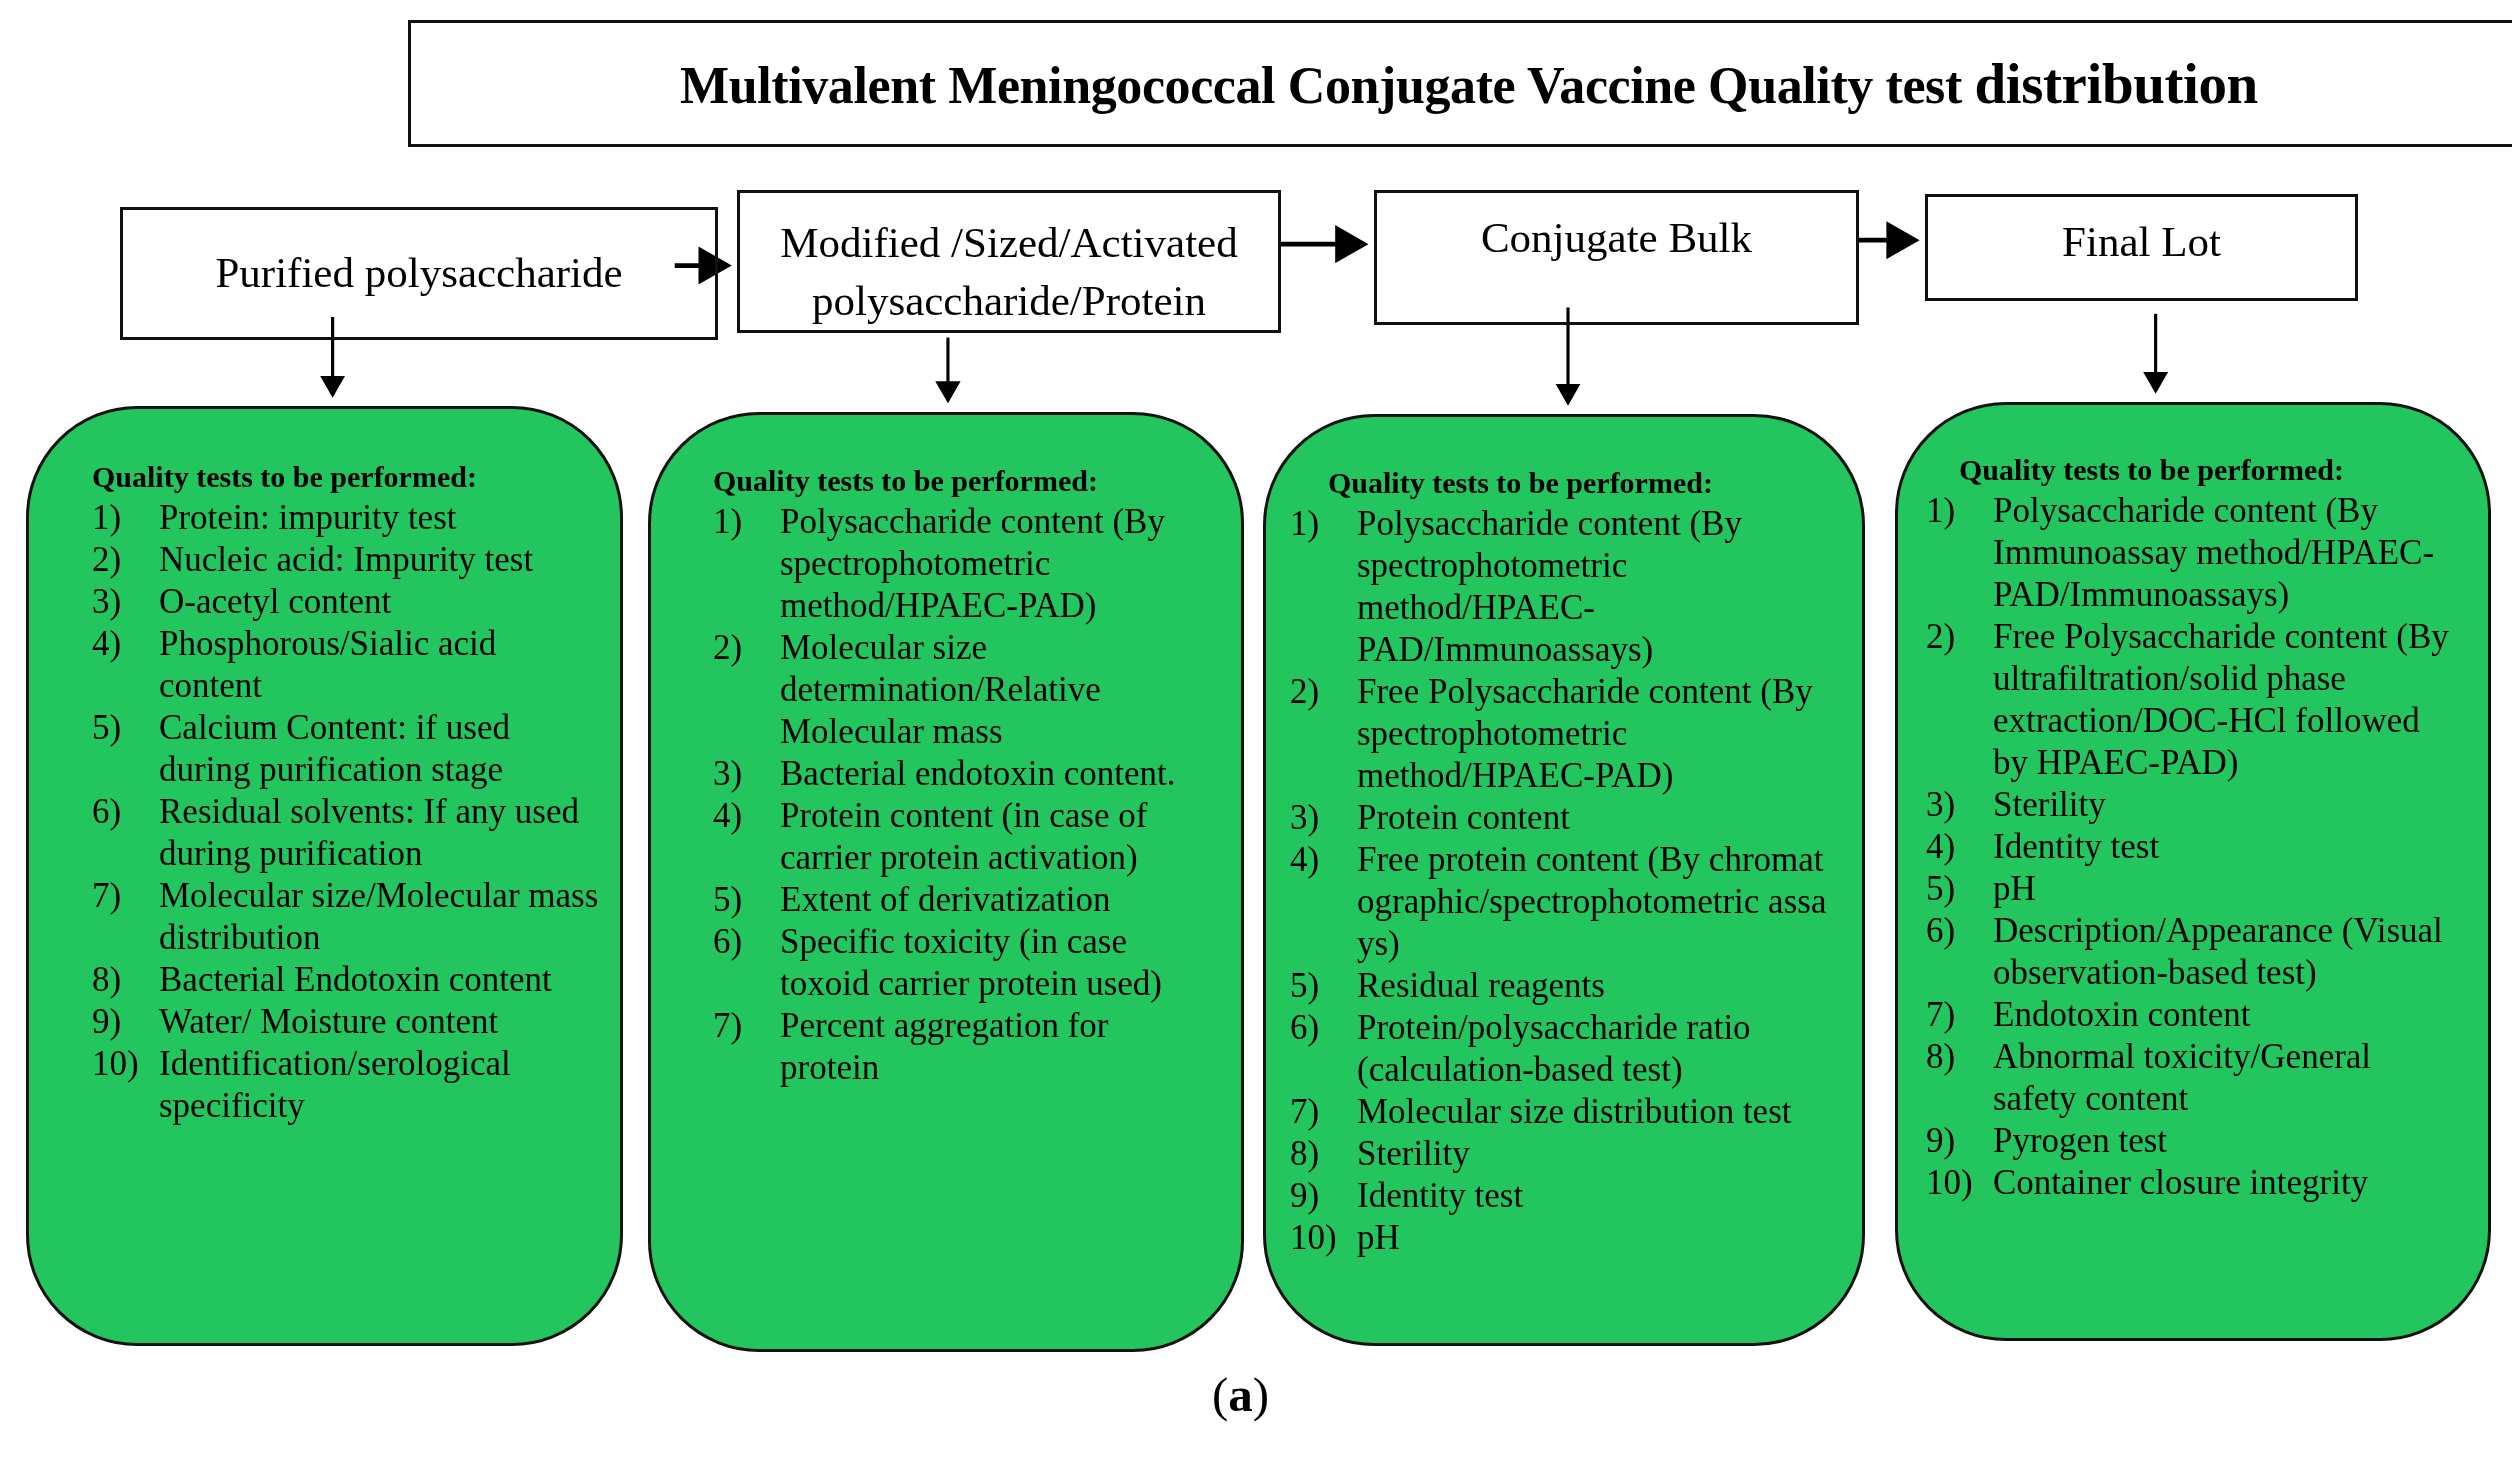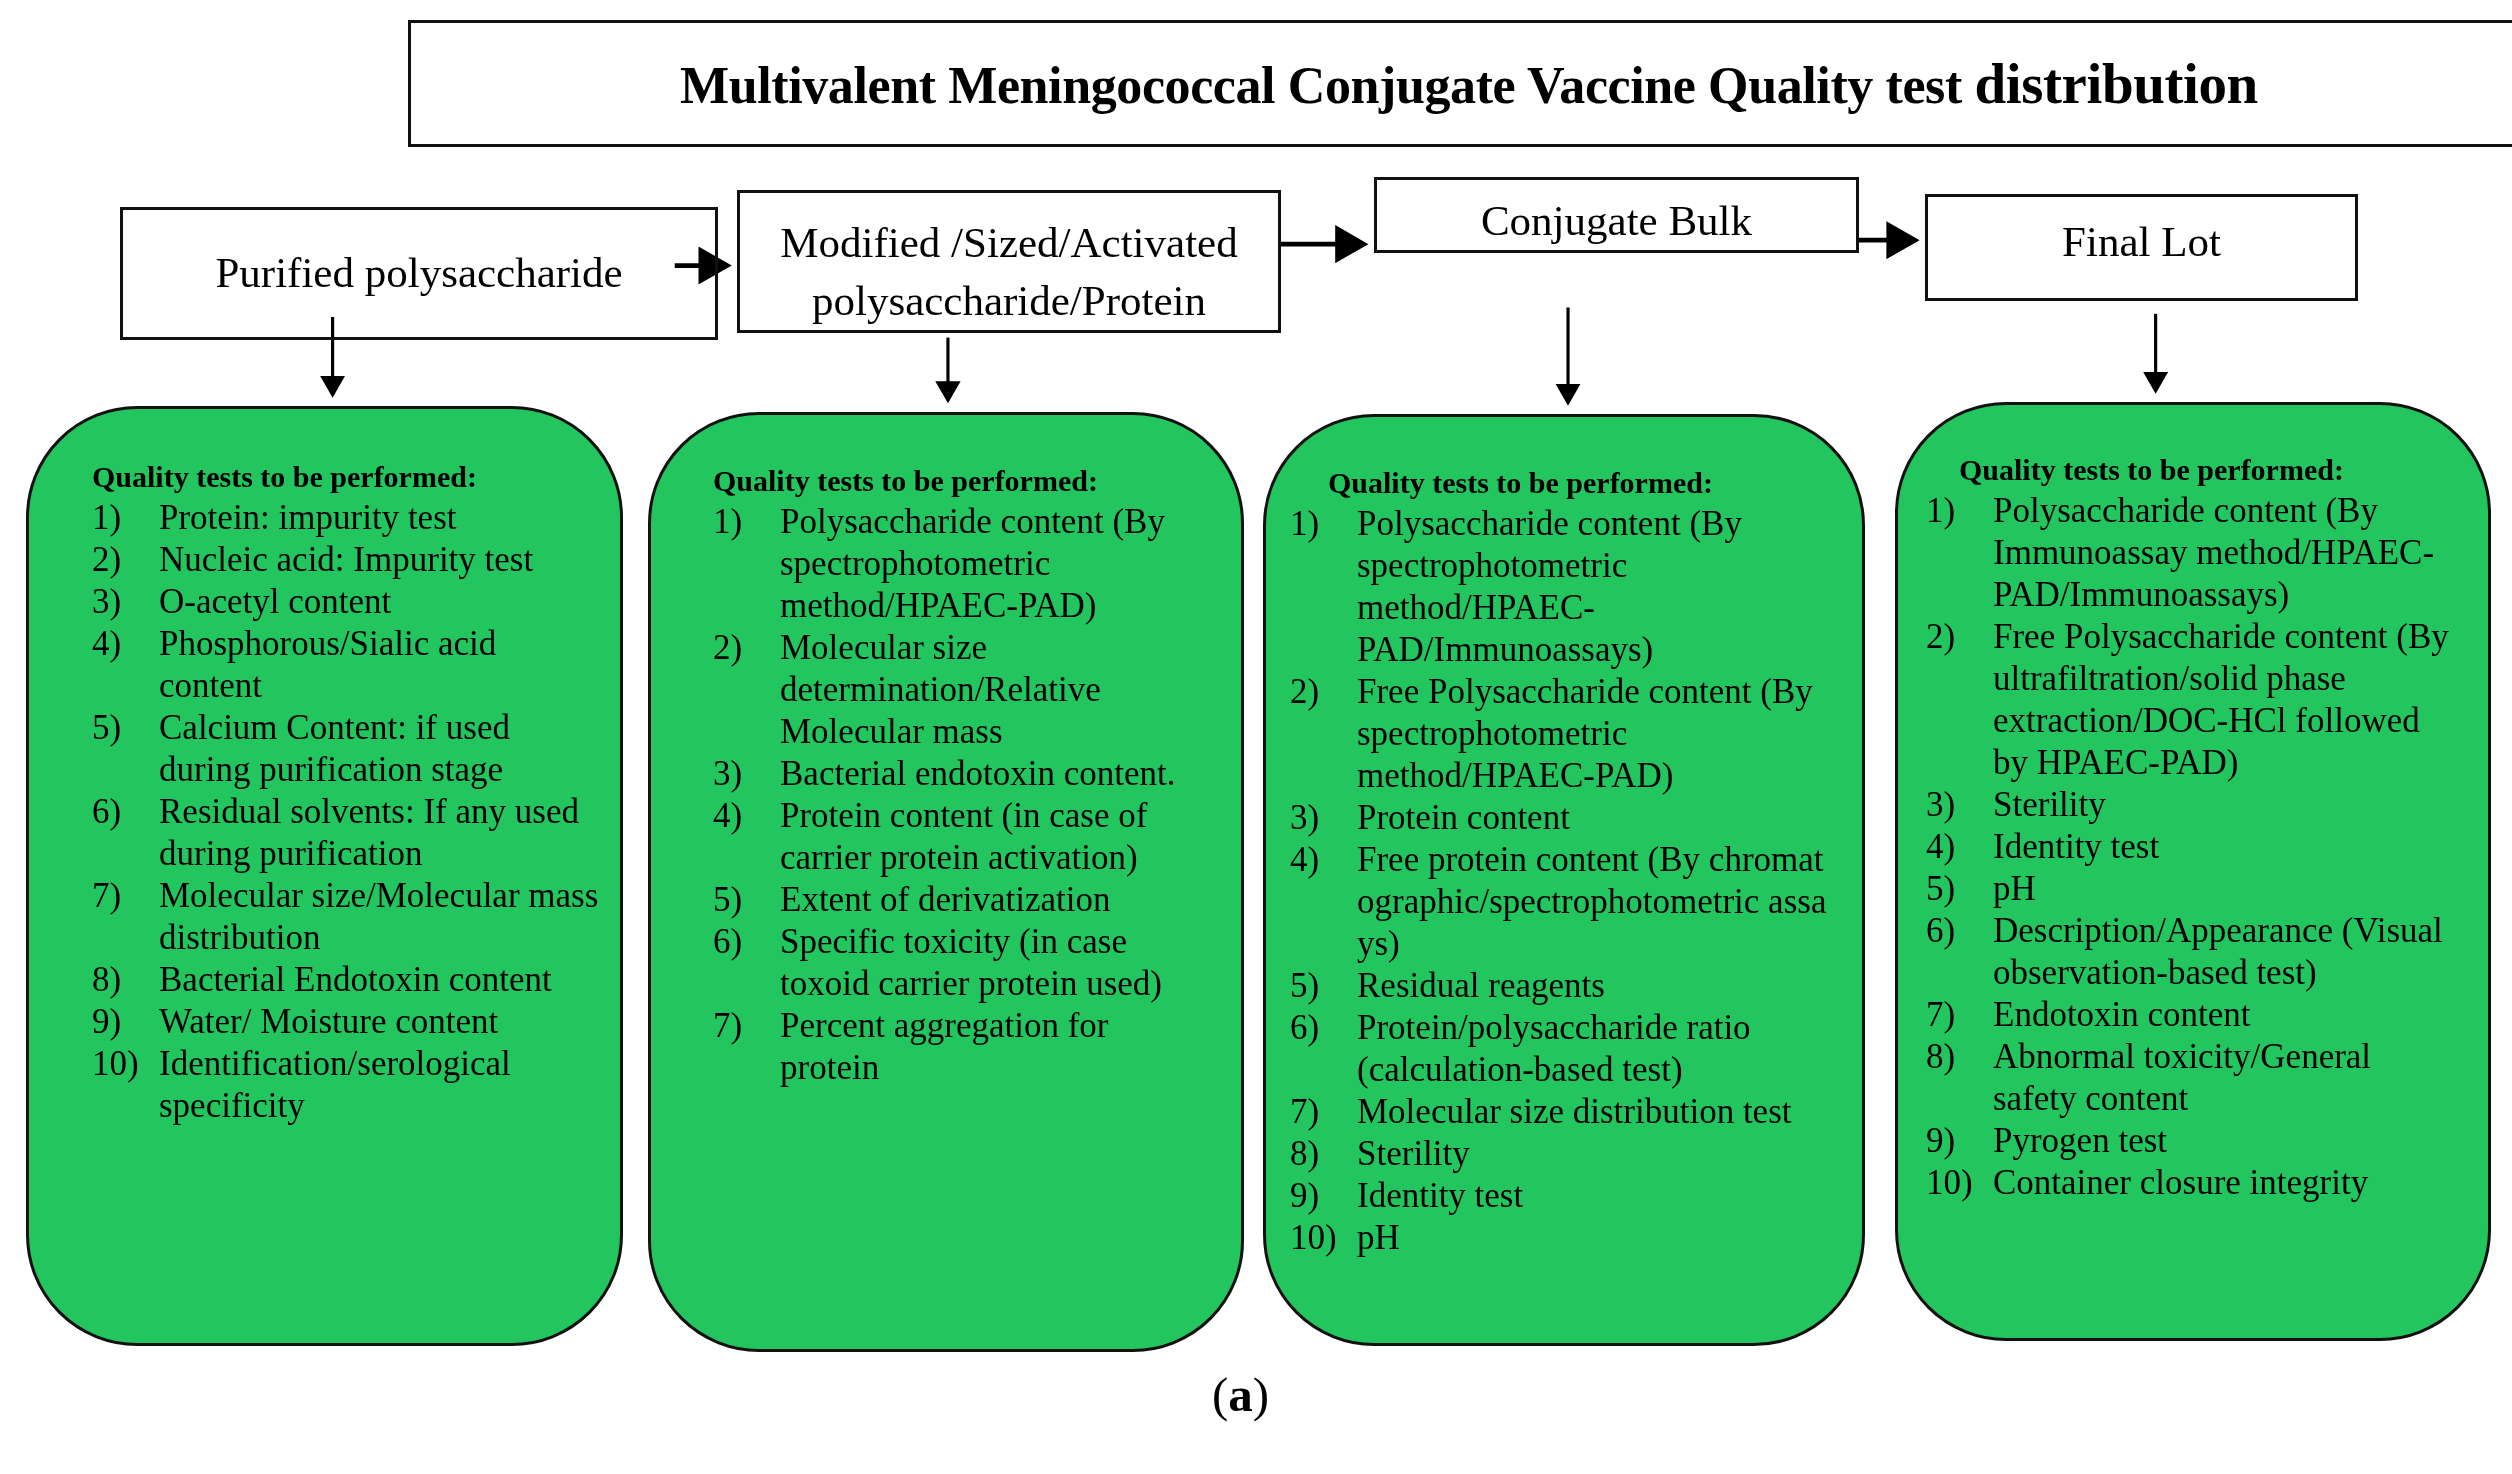--- a/index.html
+++ b/index.html
@@ -51,21 +51,21 @@
 
 <div class="abs stage" style="left:77px;top:207px;width:598px;height:133px;margin-left:43px;">
   <span>Purified polysaccharide</span>
 </div>
 <div class="abs stage" style="left:737px;top:190px;width:544px;height:143px;align-items:flex-end;">
   <div>
     <div>Modified /Sized/Activated</div>
     <div>polysaccharide/Protein</div>
   </div>
 </div>
-<div class="abs stage" style="left:1374px;top:177px;width:485px;height:76px;align-items:flex-end;padding-top:16px;">
+<div class="abs stage" style="left:1374px;top:190px;width:485px;height:135px;align-items:flex-start;padding-top:16px;">
   <span>Conjugate Bulk</span>
 </div>
 <div class="abs stage" style="left:1925px;top:194px;width:433px;height:107px;align-items:flex-start;padding-top:16px;">
   <span>Final Lot</span>
 </div>
 
 <div class="abs panel" style="left:26px;top:406px;width:597px;height:940px;">
   <div class="panel-inner" style="left:63px;top:48px;width:507px;">
     <div class="panel-head">Quality tests to be performed:</div>
     <div class="item">

